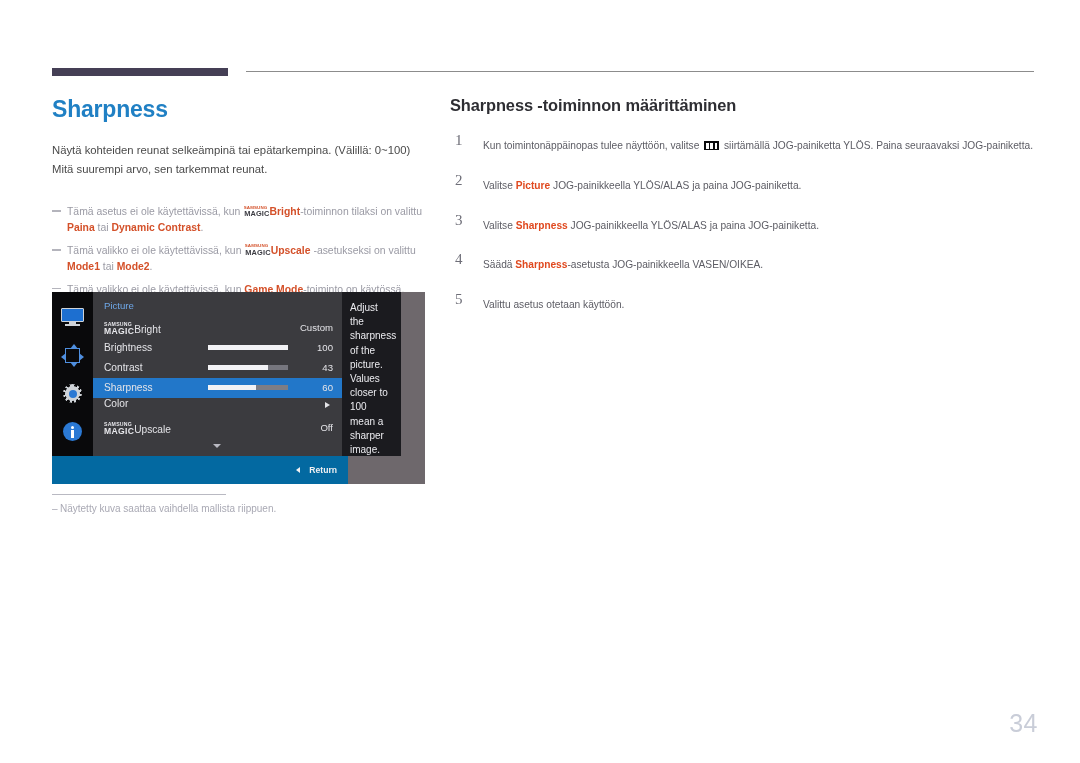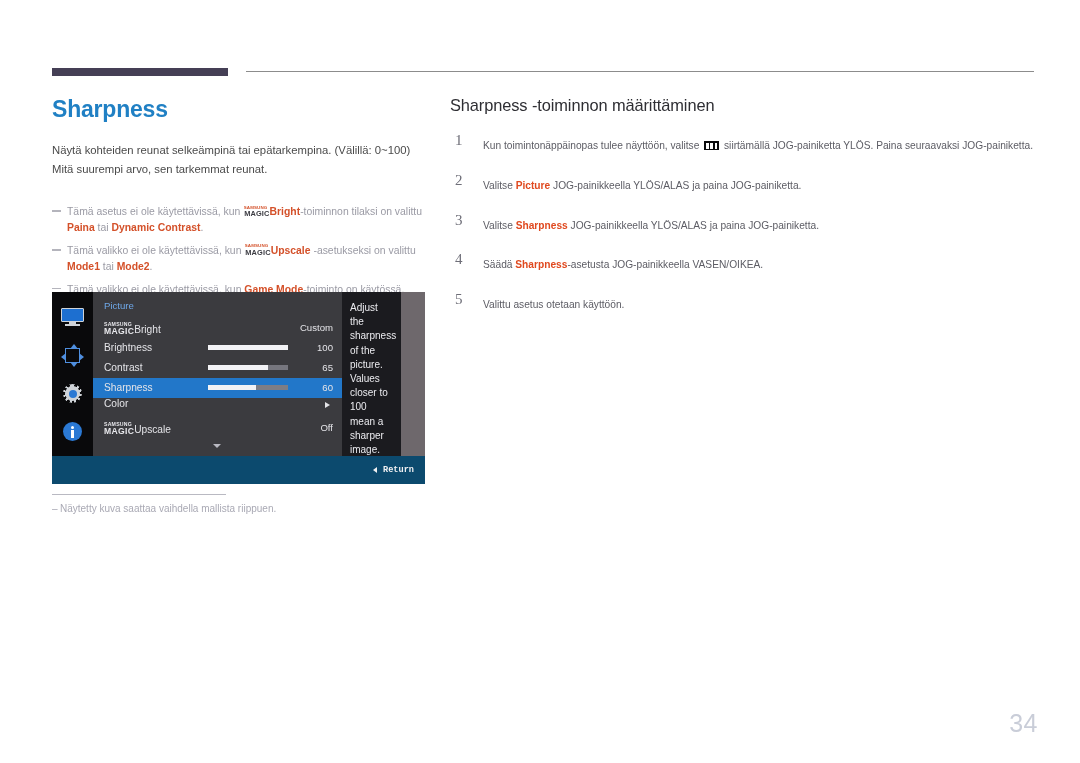--- a/index.html
+++ b/index.html
@@ -160,23 +160,22 @@
     border-left:4px solid transparent; border-right:4px solid transparent;
     border-top:4.6px solid #b9b9c2;
   }
   .osd-tip {
     position:absolute; left:290px; top:0; width:59px; height:164px;
     background:#1b1b1f;
     color:#ebebef; font-size:10px; line-height:1.42;
     padding:9px 7px 0 8px;
   }
   .osd-bottom {
-    position:absolute; left:0; bottom:0; width:373px; height:28px;
-    background:#0c4a6e;
-    font-family:Liberation Mono, monospace;
+    position:absolute; left:0; bottom:0; width:296px; height:28px;
+    background:#0369a1;
   }
   .osd-bottom .ret {
     position:absolute; right:11px; top:9px;
     font-size:8.6px; color:#f0f0f2; font-weight:bold;
   }
   .osd-bottom .tri {
     position:absolute; right:48px; top:11px; width:0;height:0;
     border-top:3.2px solid transparent; border-bottom:3.2px solid transparent;
     border-right:4.6px solid #f0f0f2;
   }
@@ -187,21 +186,21 @@
   }
   .footnote {
     position:absolute; left:52px; top:503px;
     font-size:10px; color:#a9a9b4;
   }
   .footnote .d { display:inline-block; width:8px; }
 
   
   .right-col { position:absolute; left:450px; top:96px; width:585px; }
   .right-title {
-    font-size:16.4px; font-weight:normal; color:#2e2e33;
+    font-size:16.4px; font-weight:bold; color:#2e2e33;
     letter-spacing:-0.1px;
   }
   .steps { margin-top:20px; }
   .step { position:relative; padding-left:33px; margin-bottom:21.5px; }
   .step .num {
     position:absolute; left:5px; top:-3px;
     font-size:15px; color:#6e6e78; font-weight:normal;
     font-family:"Liberation Serif", serif;
   }
   .step .txt {
@@ -306,21 +305,21 @@
             <i style="width:100%"></i>
           </span>
         <span class="val">100</span>
       </div>
 
       <div class="osd-row" style="top:66px;">
         <span class="lbl">Contrast</span>
         <span class="sl">
             <i style="width:75%"></i>
           </span>
-        <span class="val">65</span>
+        <span class="val">43</span>
       </div>
 
       <div class="osd-row sel" style="top:86px;">
         <span class="lbl">Sharpness</span>
         <span class="sl">
             <i style="width:60%"></i>
           </span>
         <span class="val">60</span>
       </div>
 

